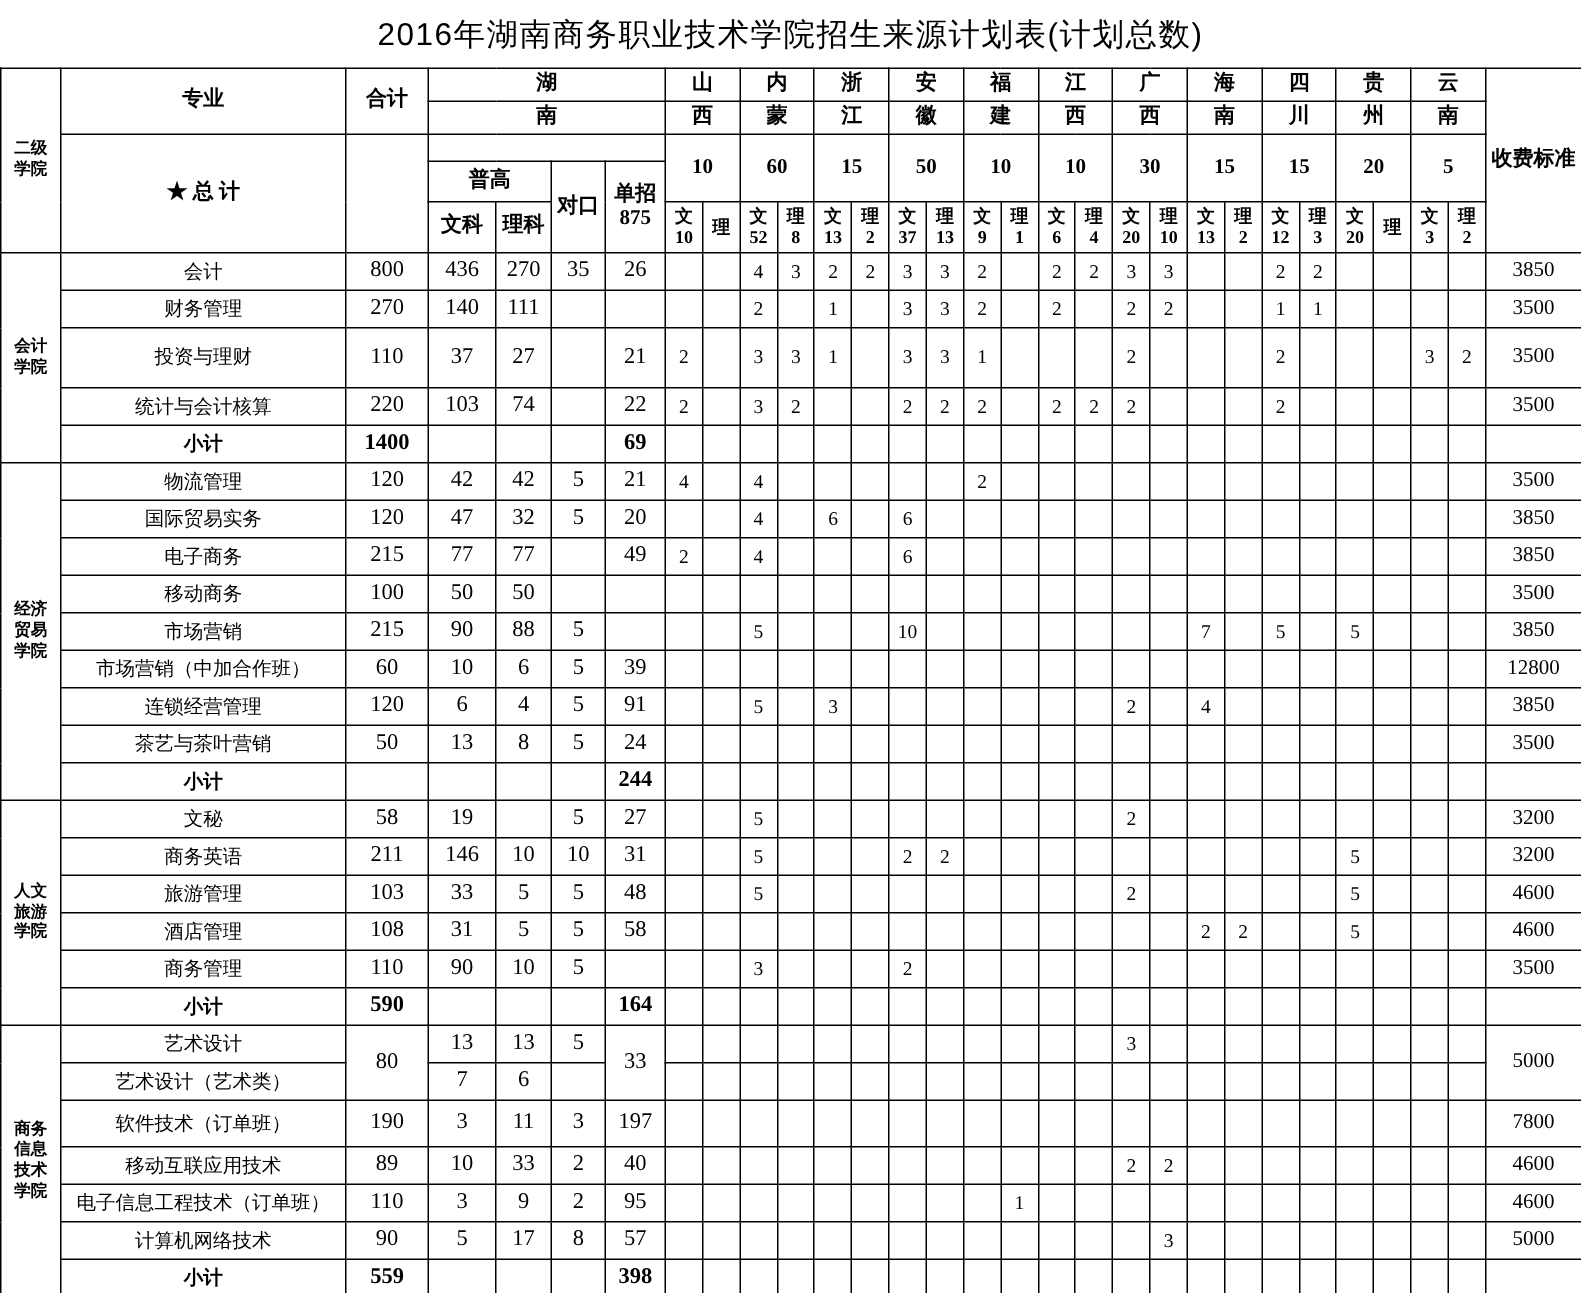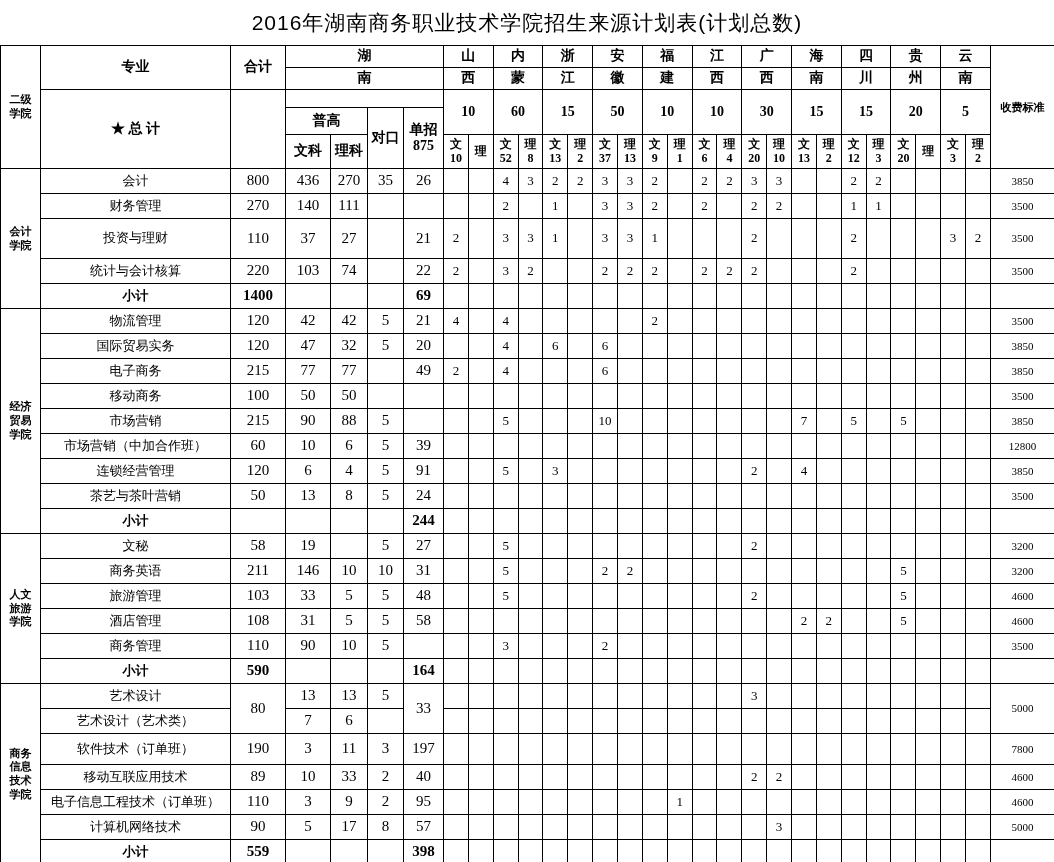--- a/index.html
+++ b/index.html
@@ -10,21 +10,21 @@
   td{border:1px solid #000;text-align:center;vertical-align:middle;padding:0;
      font-size:15px;line-height:1.15;overflow:hidden;white-space:nowrap;}
   td.hd{font-weight:bold;font-size:14px;}
   td.vcol{font-size:11px;line-height:1.25;}
   td.sub{font-size:12px;line-height:1.1;}
   td.pnumh{font-size:14px;}
   td.major{font-size:13px;}
   td.num{font-size:15px;}
   td.pnum{font-size:13px;}
   td.bold{font-weight:bold;}
-  td.fee{font-size:11px;}
+  td.fee{font-size:14px;}
 </style>
 </head>
 <body>
 
 <div class="title">2016年湖南商务职业技术学院招生来源计划表(计划总数)</div>
 
 <table>
   <colgroup id="cols">
       <col style="width: 40px;">
       <col style="width: 190px;">

